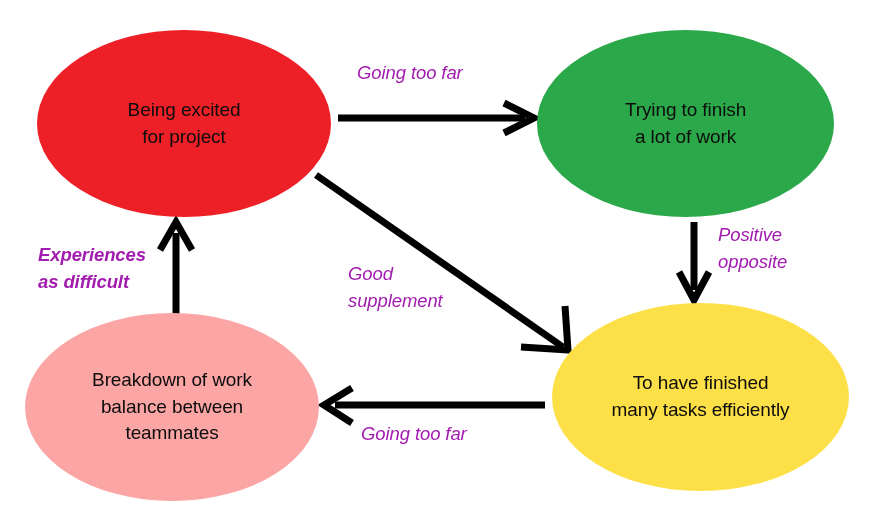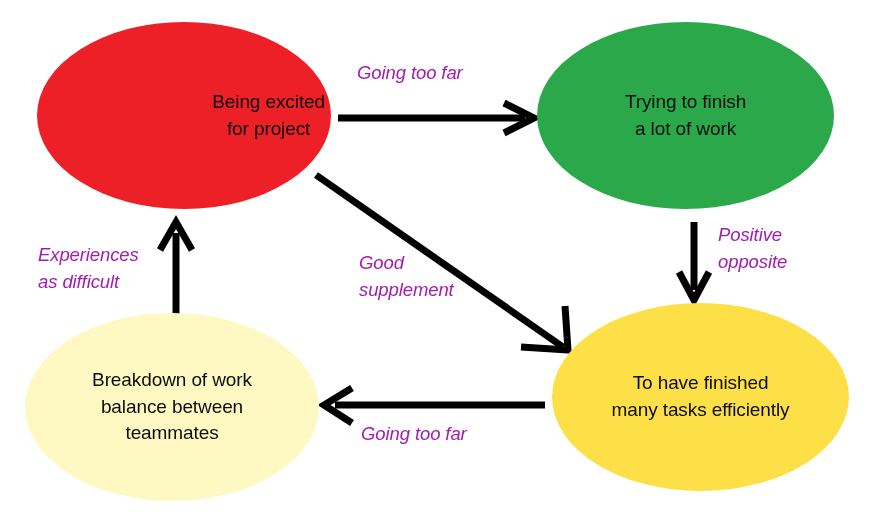--- a/index.html
+++ b/index.html
@@ -36,46 +36,46 @@
     text-align: center;
     color: #0d0d0d;
     font-family: "Liberation Sans", sans-serif;
     font-size: 19px;
     line-height: 1.42;
     letter-spacing: -0.1px;
     white-space: pre-line;
     padding: 0 6px;
   }
   #node-excited {
-    left: 37px;  top: 22px;  width: 294px; height: 187px; justify-content: flex-end;
+    left: 37px;  top: 30px;  width: 294px; height: 187px;
   }
   #node-finish {
-    left: 537px; top: 22px;  width: 297px; height: 187px;
+    left: 537px; top: 30px;  width: 297px; height: 187px;
   }
   #node-efficient {
     left: 552px; top: 303px; width: 297px; height: 188px;
   }
   #node-breakdown {
     left: 25px;  top: 313px; width: 294px; height: 188px;
   }
   .edge-label {
     position: absolute;
     font-family: "Liberation Sans", sans-serif;
     font-style: italic;
     font-size: 18.5px;
     line-height: 1.45;
     color: #a21caf;
     white-space: pre-line;
     letter-spacing: -0.1px;
   }
   #label-going-too-far-top   { left: 357px; top: 60px; }
   #label-positive-opposite   { left: 718px; top: 222px; }
   #label-going-too-far-bottom{ left: 361px; top: 421px; }
-  #label-experiences         { left: 38px;  top: 242px; }
-  #label-good-supplement     { left: 348px; top: 250px; margin-left: 11px; }
+  #label-experiences         { left: 38px;  top: 242px; font-weight: bold; }
+  #label-good-supplement     { left: 348px; top: 261px; }
 </style>
 </head>
 <body>
 
 <div id="canvas">
 
   <svg id="diagram-svg" viewBox="0 0 870 525" xmlns="http://www.w3.org/2000/svg">
 
     <g>
       <line x1="338" y1="118" x2="525" y2="118" stroke="#000000" stroke-width="7" stroke-linecap="butt"></line>
@@ -111,21 +111,21 @@
   <div class="node" id="node-finish" style="background:#2BA94A">
     <span class="node-label">Trying to finish
 a lot of work</span>
   </div>
 
   <div class="node" id="node-efficient" style="background:#fde047">
     <span class="node-label">To have finished
 many tasks efficiently</span>
   </div>
 
-  <div class="node" id="node-breakdown" style="background:#fef9c3">
+  <div class="node" id="node-breakdown" style="background:#fca5a5">
     <span class="node-label">Breakdown of work
 balance between
 teammates</span>
   </div>
 
   <div class="edge-label" id="label-going-too-far-top">Going too far</div>
 
   <div class="edge-label" id="label-positive-opposite">Positive
 opposite</div>
 

